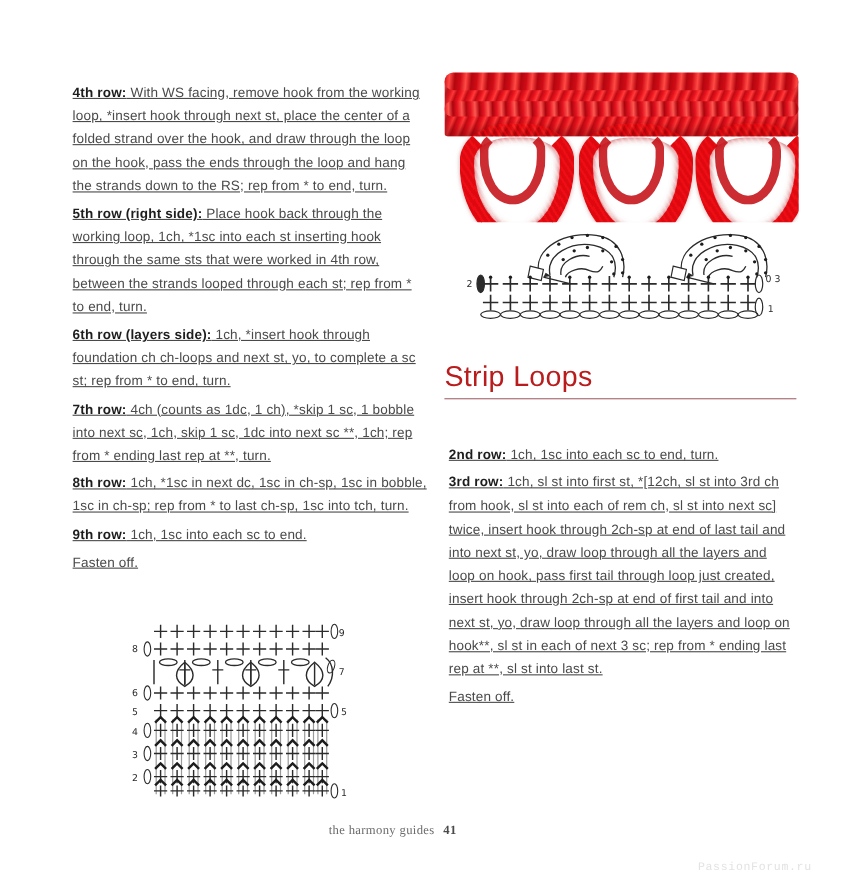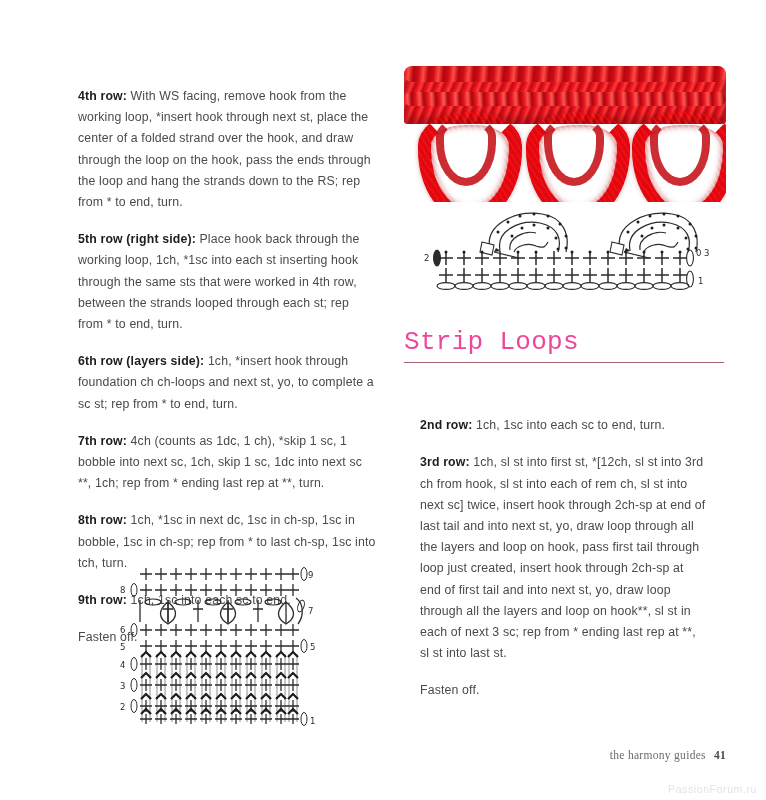--- a/index.html
+++ b/index.html
@@ -36,37 +36,37 @@
 
   
   .body-text {
     font-size: 12.3px;
     line-height: 21.2px;
     color: #4a4a4a;
     letter-spacing: 0.15px;
     text-align: left;
   }
   .body-text p {
-    margin: 16px;
+    margin: 4px;
+    text-decoration: underline;
   }
   .body-text .lbl {
     font-weight: bold;
     color: #1d1d1d;
   }
   .spacer-md { height: 19px; }
 
   
   .section-head {
     font-size: 26px;
     font-weight: normal;
-    color: #ec4899;
+    color: #b91c1c;
     letter-spacing: 0.3px;
     margin: 0 0 5px 0;
     line-height: 1.1;
-    font-family: Liberation Mono, monospace;
   }
   .head-rule {
     height: 1.6px;
     background: #a4646c;
     width: 100%;
     margin-bottom: 17px;
   }
 
   
   .photo-wrap {
@@ -175,40 +175,40 @@
     height: 165px;
   }
   .chart-top svg, .chart-bottom svg { display: block; }
 
   
   .footer {
     position: absolute;
     left: 0;
     right: 0;
     top: 749px;
-    text-align: right;
-    padding-right: 40px;
+    text-align: center;
+    padding-right: 52px;
     font-family: "Liberation Serif", serif;
     font-size: 11.5px;
     color: #6b6b6b;
     letter-spacing: .3px;
   }
   .footer .pageno {
     font-weight: bold;
     color: #4a4a4a;
     margin-left: 8px;
   }
   .watermark {
     position: absolute;
     top: 783px;
-    right: 9px;
+    right: 28px;
     font-size: 10.5px;
     color: #e3e3e3;
     letter-spacing: .6px;
-    font-family: Liberation Sans, sans-serif;
+    font-family: Liberation Mono, monospace;
   }
 </style>
 </head>
 <body>
 
 <div class="page">
 
   <div class="col-left body-text">
     <p><span class="lbl">4th row:</span><span> With WS facing, remove hook from the working loop, *insert hook through next st, place the center of a folded strand over the hook, and draw through the loop on the hook, pass the ends through the loop and hang the strands down to the RS; rep from * to end, turn.</span></p>
     <p><span class="lbl">5th row (right side):</span><span> Place hook back through the working loop, 1ch, *1sc into each st inserting hook through the same sts that were worked in 4th row, between the strands looped through each st; rep from * to end, turn.</span></p>

